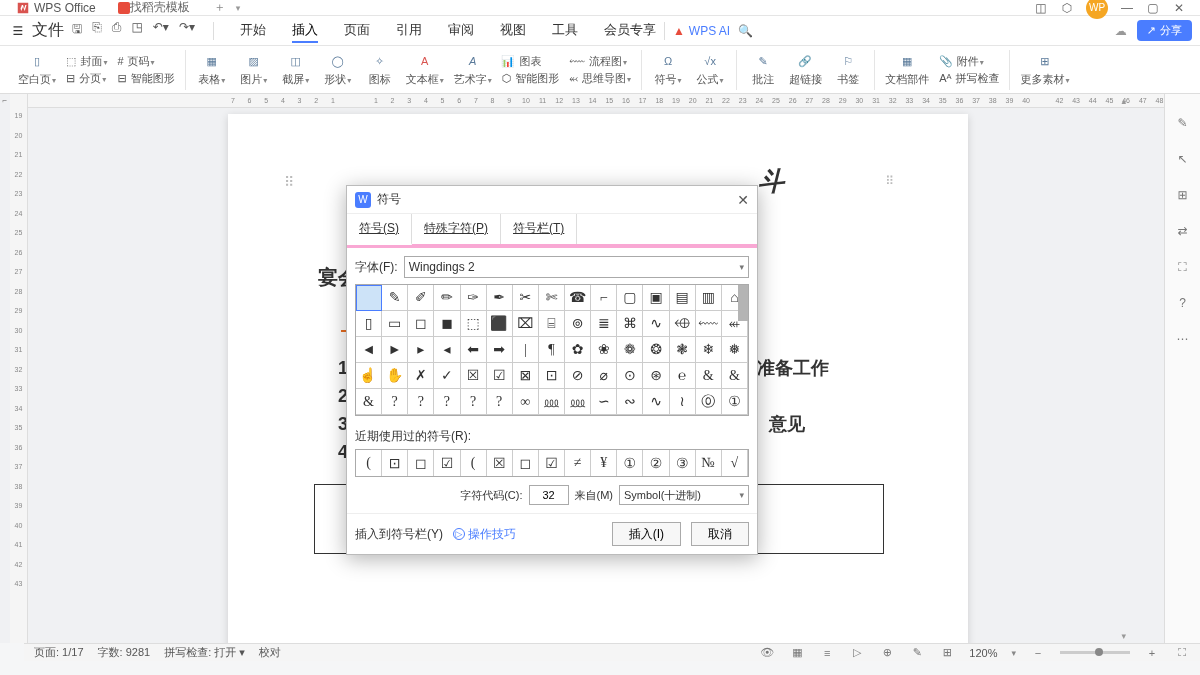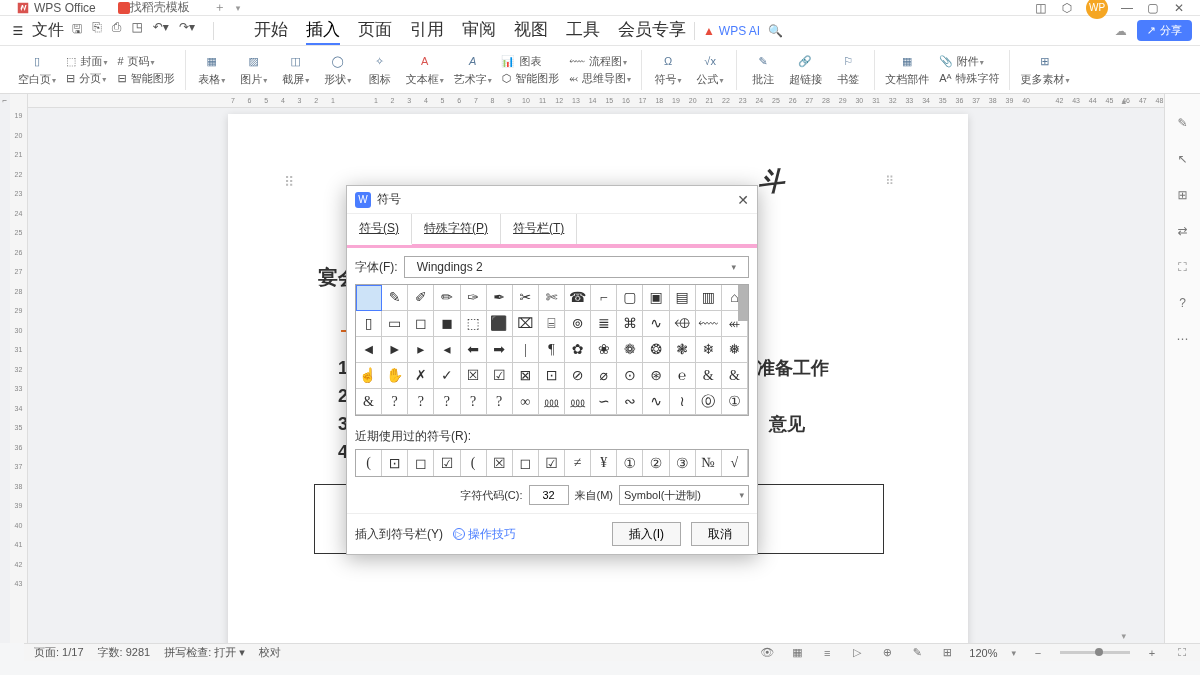--- a/index.html
+++ b/index.html
@@ -17,21 +17,21 @@
 .titlebar .winbtn { width: 26px; height: 26px; display: flex; align-items: center; justify-content: center; color: #666; cursor: pointer; }
 .titlebar .avatar { width: 22px; height: 22px; border-radius: 50%; background: #f5a623; color: #fff; display: flex; align-items: center; justify-content: center; font-size: 10px; margin: 0 6px; }
 
 
 .menubar { height: 30px; background: #fff; display: flex; align-items: center; padding: 0 8px; border-bottom: 1px solid #e5e5e5; }
 .menubar .hamburger { width: 20px; height: 20px; display: flex; align-items: center; justify-content: center; margin-right: 4px; cursor: pointer; }
 .menubar .filelabel { margin-right: 8px; font-size: 16px; }
 .menubar .qa-icons { display: flex; gap: 10px; margin-right: 10px; color: #555; }
 .menubar .qa-icons span { cursor: pointer; }
 .menubar .divider { width: 1px; height: 18px; background: #ddd; margin: 0 8px; }
-.menubar .tabs { display: flex; gap: 18px; margin-left: 32px; font-size: 17px; }
+.menubar .tabs { display: flex; gap: 26px; margin-left: 18px; font-size: 13px; }
 .menubar .tabs .mtab { cursor: pointer; padding: 2px 0; }
 .menubar .tabs .mtab.active { color: #000000; border-bottom: 2px solid #4a7dff; }
 .menubar .right { margin-left: auto; display: flex; align-items: center; gap: 10px; }
 .menubar .ai-label { color: #4a7dff; font-size: 12px; display: flex; align-items: center; gap: 4px; }
 .menubar .share-btn { background: #4a7dff; color: #fff; padding: 3px 10px; border-radius: 4px; font-size: 11px; display: flex; align-items: center; gap: 4px; cursor: pointer; }
 .menubar .cloud-icon { color: #999; }
 
 
 .ribbon { height: 48px; background: #fff; display: flex; align-items: center; padding: 0 8px; border-bottom: 1px solid #ddd; font-size: 11px; color: #555; }
 .ribbon .rgroup { display: flex; gap: 10px; align-items: center; padding: 0 10px; border-right: 1px solid #e5e5e5; height: 40px; }
@@ -73,21 +73,21 @@
 
 .dialog { position: absolute; left: 346px; top: 185px; width: 412px; background: #fff; box-shadow: 0 4px 20px rgba(0,0,0,0.3); border: 1px solid #bbb; font-size: 12px; z-index: 100; }
 .dialog .dtitle { height: 28px; display: flex; align-items: center; padding: 0 8px; border-bottom: 1px solid #eee; }
 .dialog .dtitle .wicon { width: 16px; height: 16px; background: #4a7dff; color: #fff; border-radius: 3px; font-size: 10px; display: flex; align-items: center; justify-content: center; margin-right: 6px; }
 .dialog .dtitle .close { margin-left: auto; cursor: pointer; font-size: 14px; color: #555; }
 .dialog .dtabs { display: flex; border-bottom: 4px solid #f9a8d4; text-decoration: underline; }
 .dialog .dtabs .dtab { padding: 6px 12px; cursor: pointer; border-right: 1px solid #ddd; }
 .dialog .dtabs .dtab.active { background: #fff; border-bottom: 2px solid #fff; margin-bottom: -1px; }
 .dialog .dbody { padding: 8px; }
 .dialog .font-row { display: flex; align-items: center; gap: 6px; margin-bottom: 6px; }
-.dialog .font-row select, .dialog .font-row .fakeselect { flex: 1; height: 22px; border: 1px solid #aaa; padding: 0 12px; font-size: 12px; display: flex; align-items: center; justify-content: space-between; }
+.dialog .font-row select, .dialog .font-row .fakeselect { flex: 1; height: 22px; border: 1px solid #aaa; padding: 0 4px; font-size: 12px; display: flex; align-items: center; justify-content: space-between; }
 .dialog .symgrid { border: 1px solid #aaa; display: grid; grid-template-columns: repeat(15, 1fr); grid-auto-rows: 26px; font-size: 14px; position: relative; }
 .dialog .symgrid .cell { border-right: 1px solid #ccc; border-bottom: 1px solid #ccc; display: flex; align-items: center; justify-content: center; cursor: pointer; font-family: serif; }
 .dialog .symgrid .cell.selected { background: #cde3f8; border: 1px solid #4a7dff; }
 .dialog .symgrid .scrollthumb { position: absolute; right: 0; top: 0; width: 10px; height: 36px; background: #b4b4b4; }
 .dialog .recent-label { margin: 12px 0 4px; }
 .dialog .recentgrid { border: 1px solid #aaa; display: grid; grid-template-columns: repeat(15, 1fr); grid-auto-rows: 26px; font-size: 14px; }
 .dialog .recentgrid .cell { border-right: 1px solid #ccc; display: flex; align-items: center; justify-content: center; cursor: pointer; font-family: serif; }
 .dialog .code-row { display: flex; align-items: center; gap: 6px; margin-top: 8px; font-size: 11px; justify-content: flex-end; }
 .dialog .code-row input { width: 40px; height: 20px; border: 1px solid #aaa; padding: 0 4px; font-size: 11px; text-align: center; }
 .dialog .code-row .fakeselect2 { width: 130px; height: 20px; border: 1px solid #aaa; padding: 0 4px; display: flex; align-items: center; justify-content: space-between; }
@@ -269,21 +269,21 @@
         <div class="ricon">▦</div>
         <span>文档部件</span>
       </div>
     <div style="display:flex;flex-direction:column;gap:2px;">
       <div class="ritem-row">
           <span>📎</span>
           <span class="dropdown-caret">附件</span>
         </div>
       <div class="ritem-row">
           <span>Aᴬ</span>
-          <span>特殊字符</span>
+          <span>拼写检查</span>
         </div>
     </div>
   </div>
   <div class="rgroup" style="border-right:none;">
     <div class="ritem">
         <div class="ricon">⊞</div>
         <span class="dropdown-caret">更多素材</span>
       </div>
   </div>
 </div>

